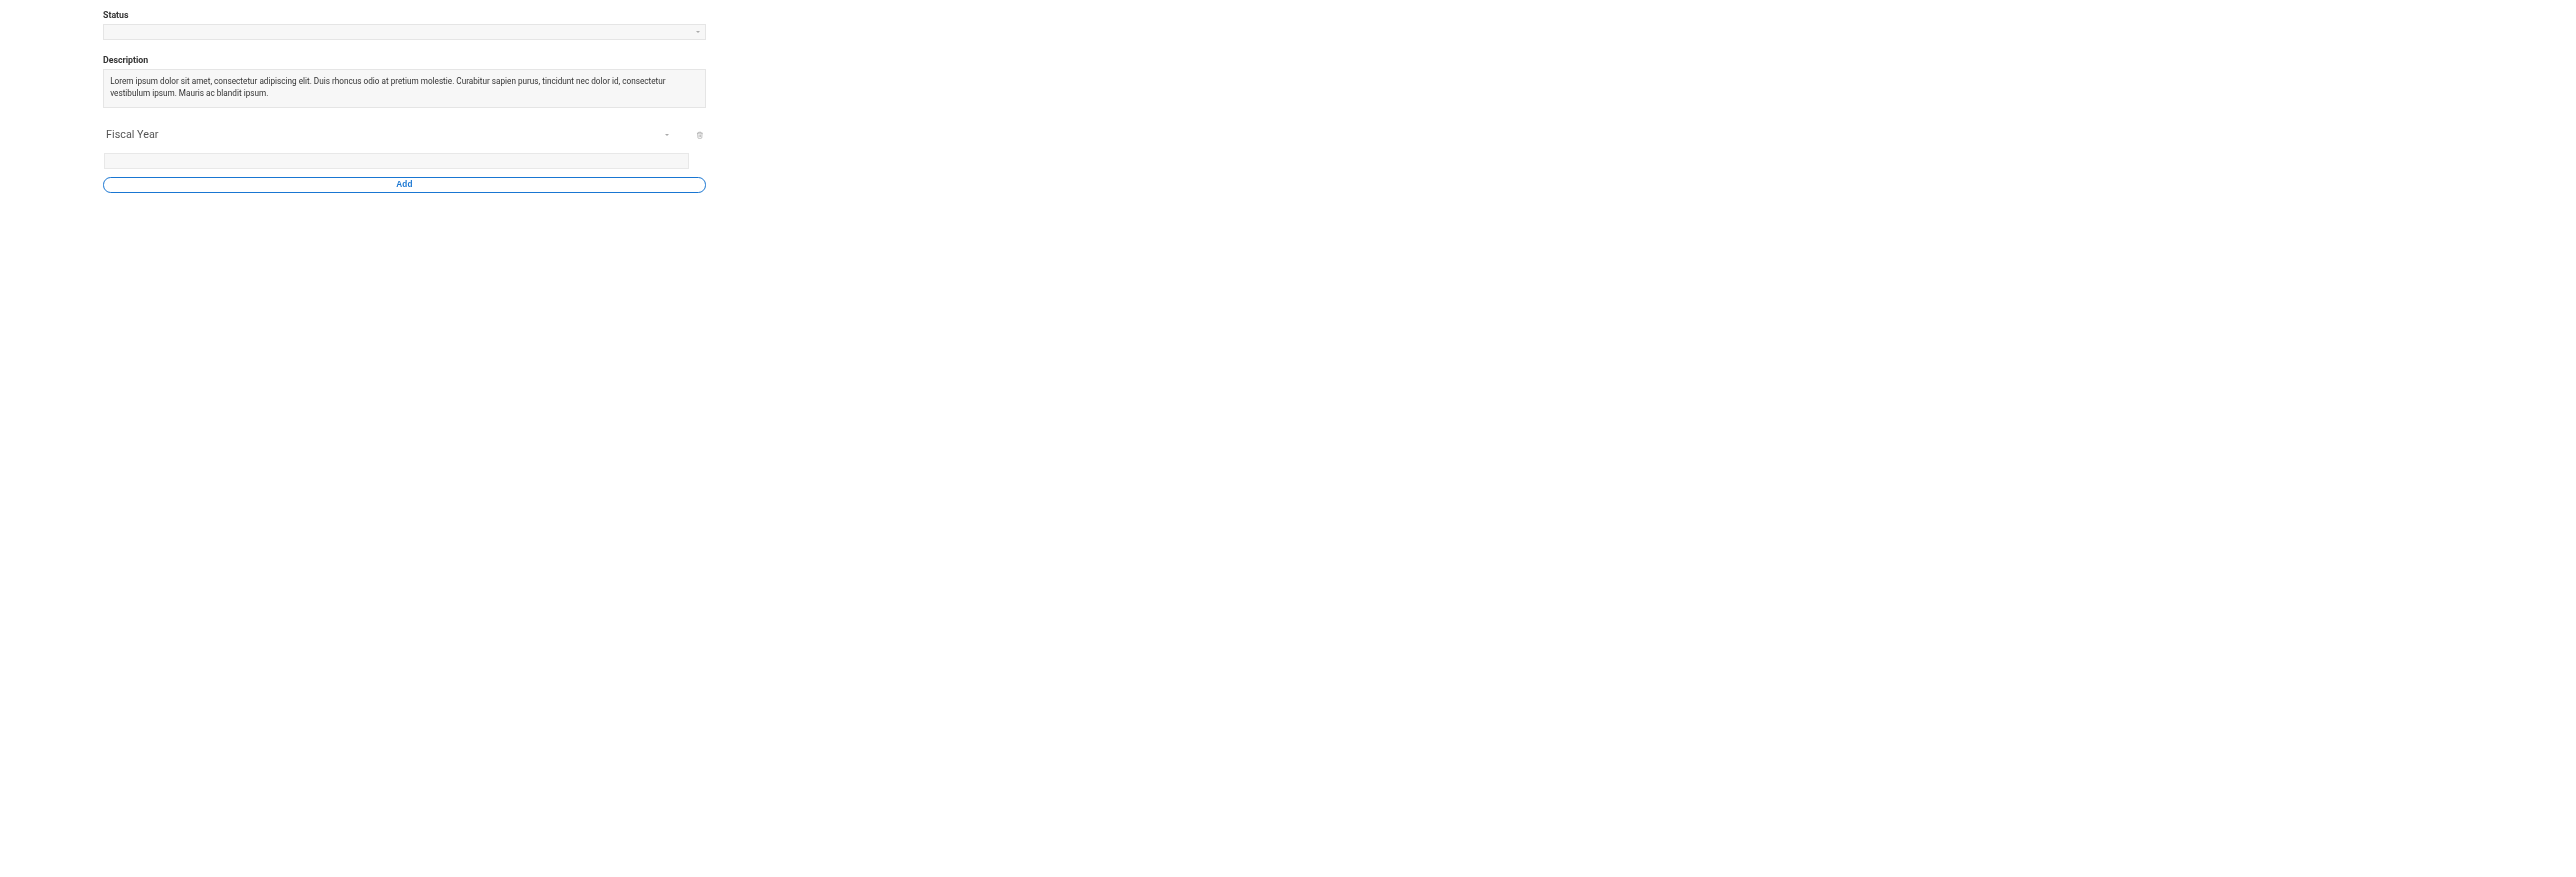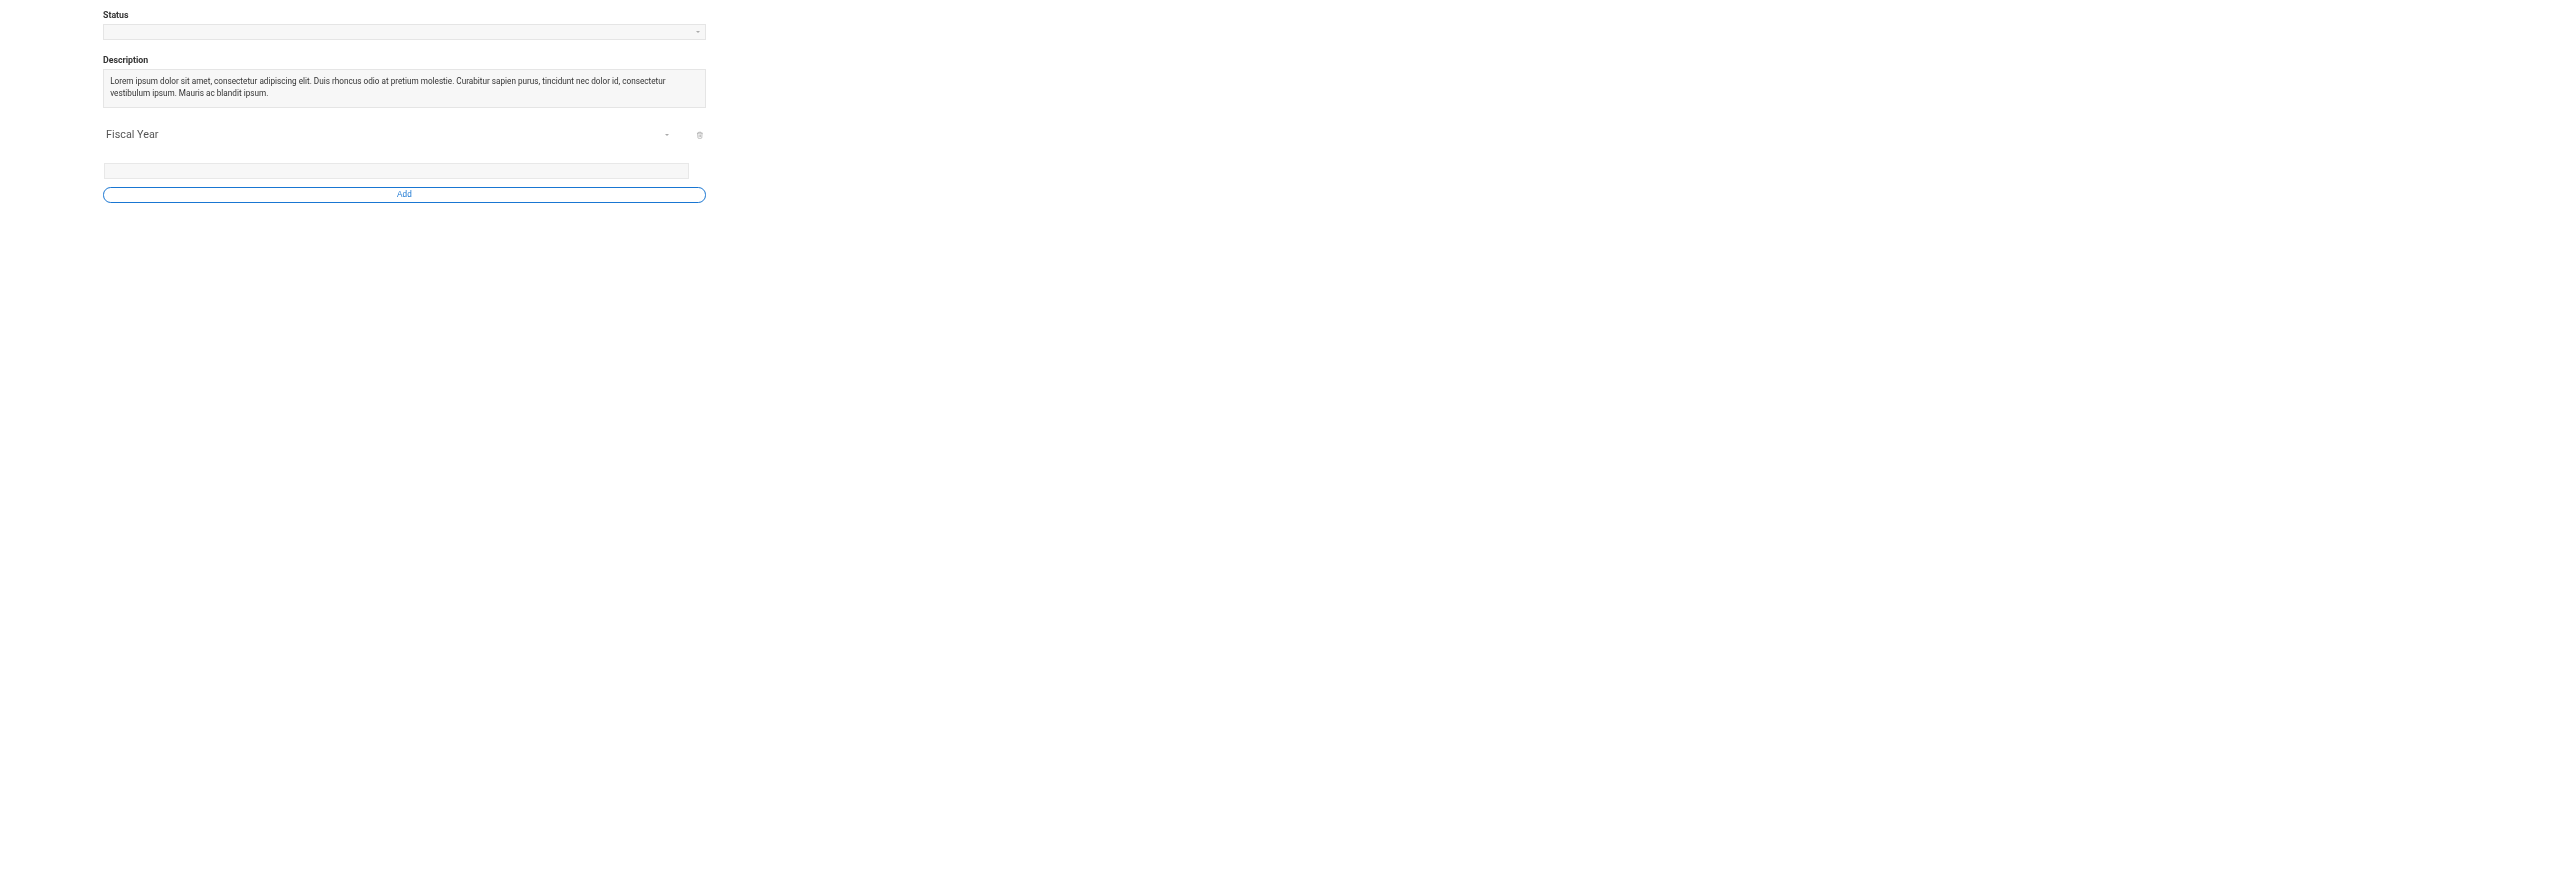--- a/index.html
+++ b/index.html
@@ -50,21 +50,21 @@
     font-size: 8.2px;
     color: #333;
     line-height: 1.45;
     font-family: inherit;
     resize: none;
   }
   .fiscal-row {
     display: flex;
     align-items: center;
     gap: 21px;
-    margin-bottom: 20px;
+    margin-bottom: 10px;
   }
   .fiscal-select {
     flex: 1;
     height: 17.5px;
     background: #ffffff;
     border: none;
     display: flex;
     align-items: center;
     justify-content: space-between;
     padding: 0 4.1px 0 3.1px;
@@ -99,21 +99,21 @@
     margin-bottom: 8.2px;
   }
   .add-button {
     width: 100%;
     height: 15.5px;
     background: #ffffff;
     border: 0.5px solid #1976d2;
     border-radius: 7.7px;
     color: #1976d2;
     font-size: 8.2px;
-    font-weight: 400;
+    font-weight: 700;
     cursor: pointer;
     display: flex;
     align-items: center;
     justify-content: center;
     letter-spacing: 0.2px;
   }
 </style>
 </head>
 <body>
 

